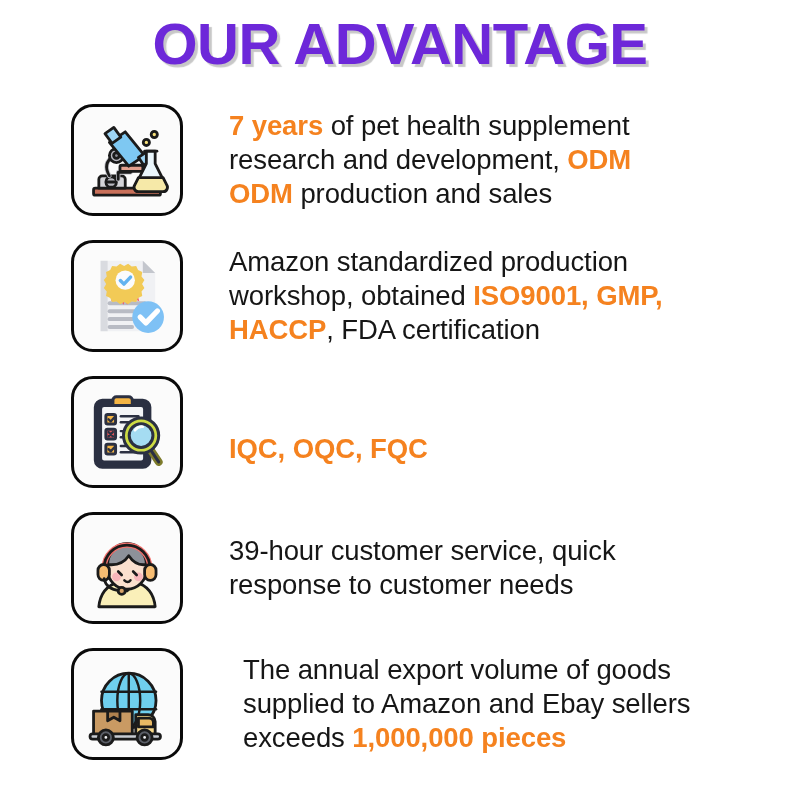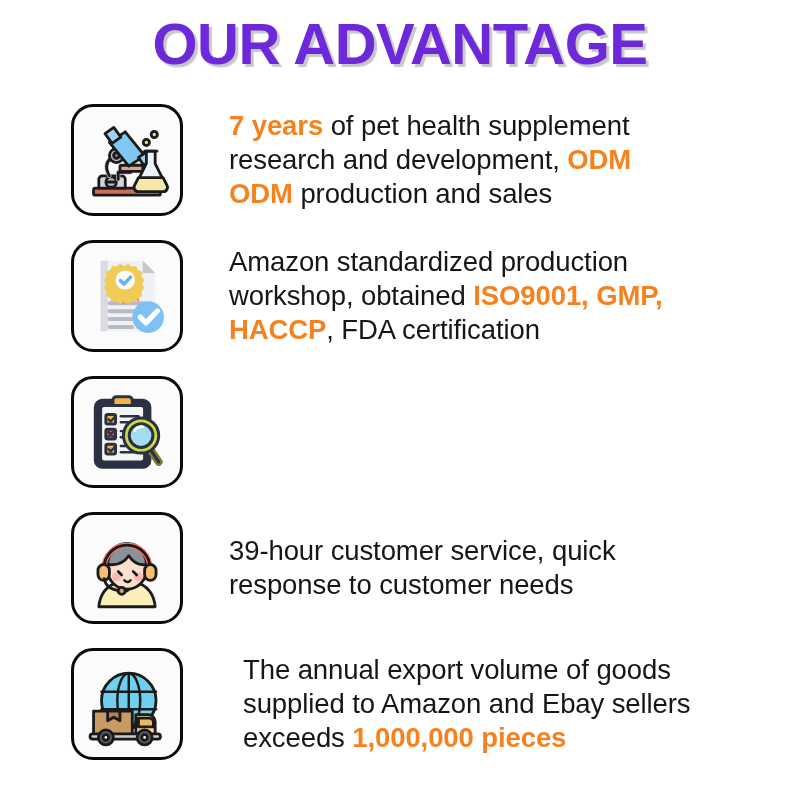--- a/index.html
+++ b/index.html
@@ -211,21 +211,21 @@
               <line x1="74" y1="66" x2="86" y2="84" stroke="#7e7c2c" stroke-width="9"></line>
               <line x1="74" y1="66" x2="86" y2="84"></line>
               <circle cx="66" cy="54" r="20" fill="#cddb43"></circle>
               <circle cx="66" cy="54" r="13.5" fill="#a5dcf2"></circle>
               <path d="M59 48 a10 10 0 0 1 9 -4" fill="none" stroke="#ffffff" stroke-width="3"></path>
             </g>
           </svg>
         </span>
       </div>
       <div class="adv-text">
-        <br>
+        <br><span class="hl">IQC, OQC, FQC</span>
       </div>
     </div>
 
     <div class="adv-row">
       <div class="icon-tile">
         <span>
           <svg viewBox="0 0 100 100" xmlns="http://www.w3.org/2000/svg">
             <g stroke="#1b1b1b" stroke-width="3.2" stroke-linecap="round" stroke-linejoin="round">
 
               <path d="M18 94 q2 -22 22 -28 h20 q20 6 22 28 Z" fill="#faefb9"></path>

